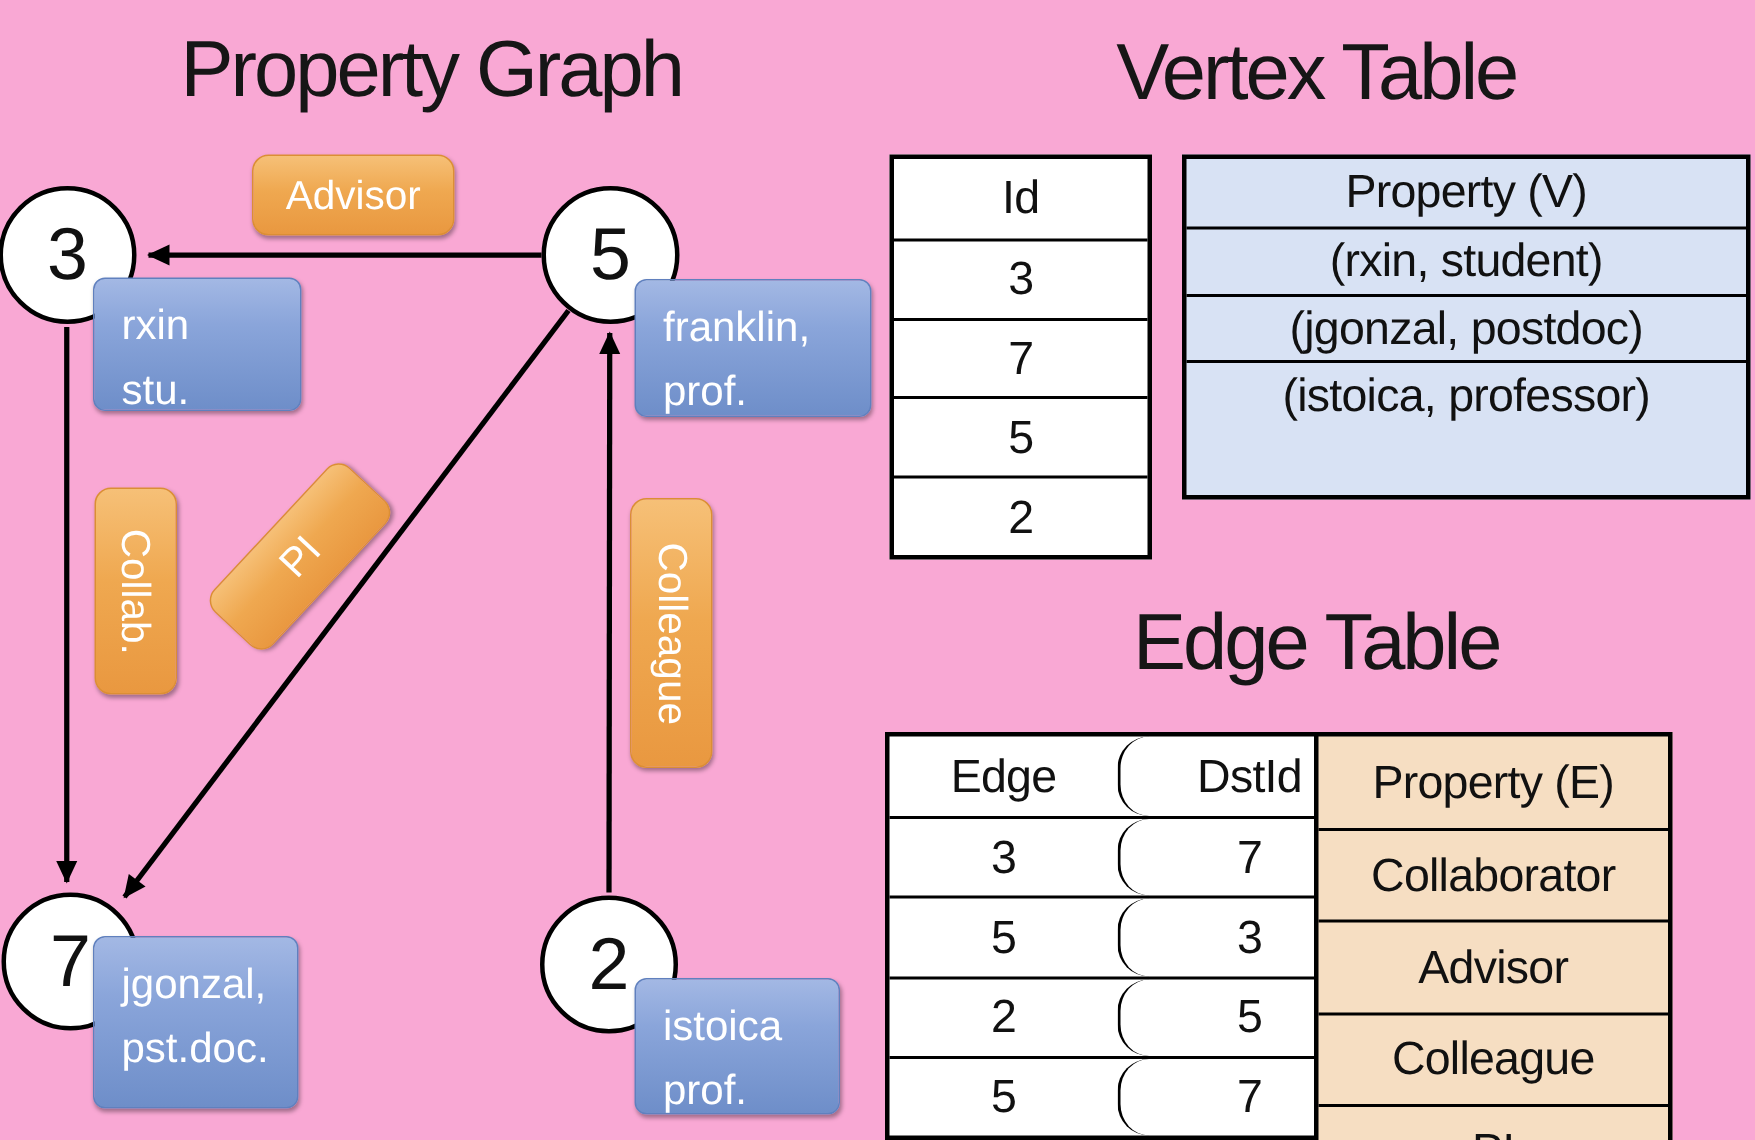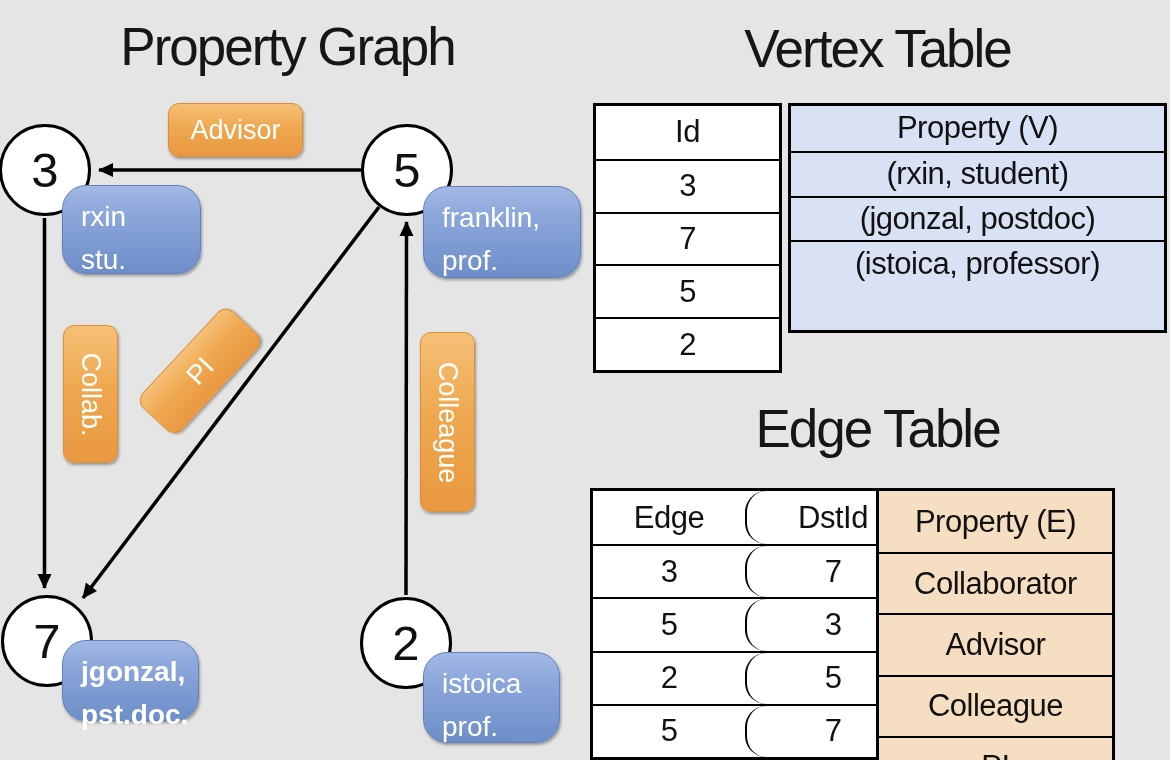--- a/index.html
+++ b/index.html
@@ -1,20 +1,20 @@
 <!DOCTYPE html>
 <html><head>
 <meta charset="utf-8">
 <style>
   * { margin:0; padding:0; box-sizing:border-box; }
   html,body { background:#fff; }
   body { font-family:"Liberation Sans", sans-serif; }
   #stage {
     position:relative; width:1170px; height:760px;
-    background:#e5e5e5; overflow:hidden;
+    background:#f9a8d4; overflow:hidden;
   }
   .title {
     position:absolute; text-align:center; color:#161616;
     font-size:53px; font-weight:300; letter-spacing:-2px; white-space:nowrap;
   }
   #graph-title  { left:0;   top:16px;  width:575px; }
   #vertex-title { left:585px; top:18px; width:585px; }
   #edge-title   { left:585px; top:398px; width:585px; }
 
   
@@ -28,30 +28,30 @@
     display:flex; align-items:center; justify-content:center;
     font-size:49px; font-weight:300; color:#111;
   }
   #node-3 { left:-1px;  top:124px; }
   #node-5 { left:361px; top:124px; }
   #node-7 { left:1px;   top:595px; }
   #node-2 { left:360px; top:597px; }
 
   
   .vbox {
-    position:absolute; border-radius:24px;
+    position:absolute; border-radius:8px;
     background:linear-gradient(180deg,#A3B8E4 0%, #8AA5DA 35%, #6E8EC9 100%);
     border:1px solid #6080BE;
     box-shadow:1px 2px 3px rgba(0,0,0,.35);
     color:#fff; font-size:28px; line-height:1.55; padding:9px 6px 0 18px;
     white-space:nowrap;
   }
   #vbox-rxin     { left:62px;  top:185px; width:139px; height:89px; }
   #vbox-franklin { left:423px; top:186px; width:158px; height:92px; }
-  #vbox-jgonzal  { left:62px;  top:640px; width:137px; height:81px;font-weight:bold; }
+  #vbox-jgonzal  { left:62px;  top:624px; width:137px; height:115px; }
   #vbox-istoica  { left:423px; top:652px; width:137px; height:91px; }
 
   
   .ebox {
     position:absolute;
     background:linear-gradient(180deg,#F6C077 0%, #EFA850 45%, #E99840 100%);
     border:1px solid #DB8E35; border-radius:11px;
     box-shadow:1px 2px 3px rgba(0,0,0,.35);
     display:flex; align-items:center; justify-content:center;
     color:#fff; font-size:27px; white-space:nowrap;
@@ -73,21 +73,21 @@
     border-top:2.5px solid #000;
   }
   .tbl .row:first-child { border-top:none; }
   .tbl .hdr { font-weight:bold; font-size:27px; letter-spacing:-0.5px; }
   .tbl .cell { font-size:31px; font-weight:300; letter-spacing:-0.5px;
                text-align:center; width:100%; }
   .two-col .row { grid-template-columns:152px 1fr; }
   .two-col .cell + .cell { border-left:2.5px solid #000; height:100%;
                display:flex; align-items:center; justify-content:center;border-radius:21px; }
 
-  #vt-id   { left:593px; top:103px; width:189px; height:270px;
+  #vt-id   { left:593px; top:103px; width:175px; height:270px;
              grid-template-rows:repeat(5,1fr); }
   #vt-prop { left:788px; top:103px; width:379px; height:230px;
              grid-template-rows:repeat(5,1fr); background:#D8E2F4; }
   #et-ids  { left:590px; top:488px; width:332px; height:272px;
              grid-template-rows:repeat(5,1fr); }
   #et-prop { left:876px; top:488px; width:239px; height:312px;
              grid-template-rows:repeat(5,1fr); background:#F6DEC2; }
 </style>
 </head>
 <body>

